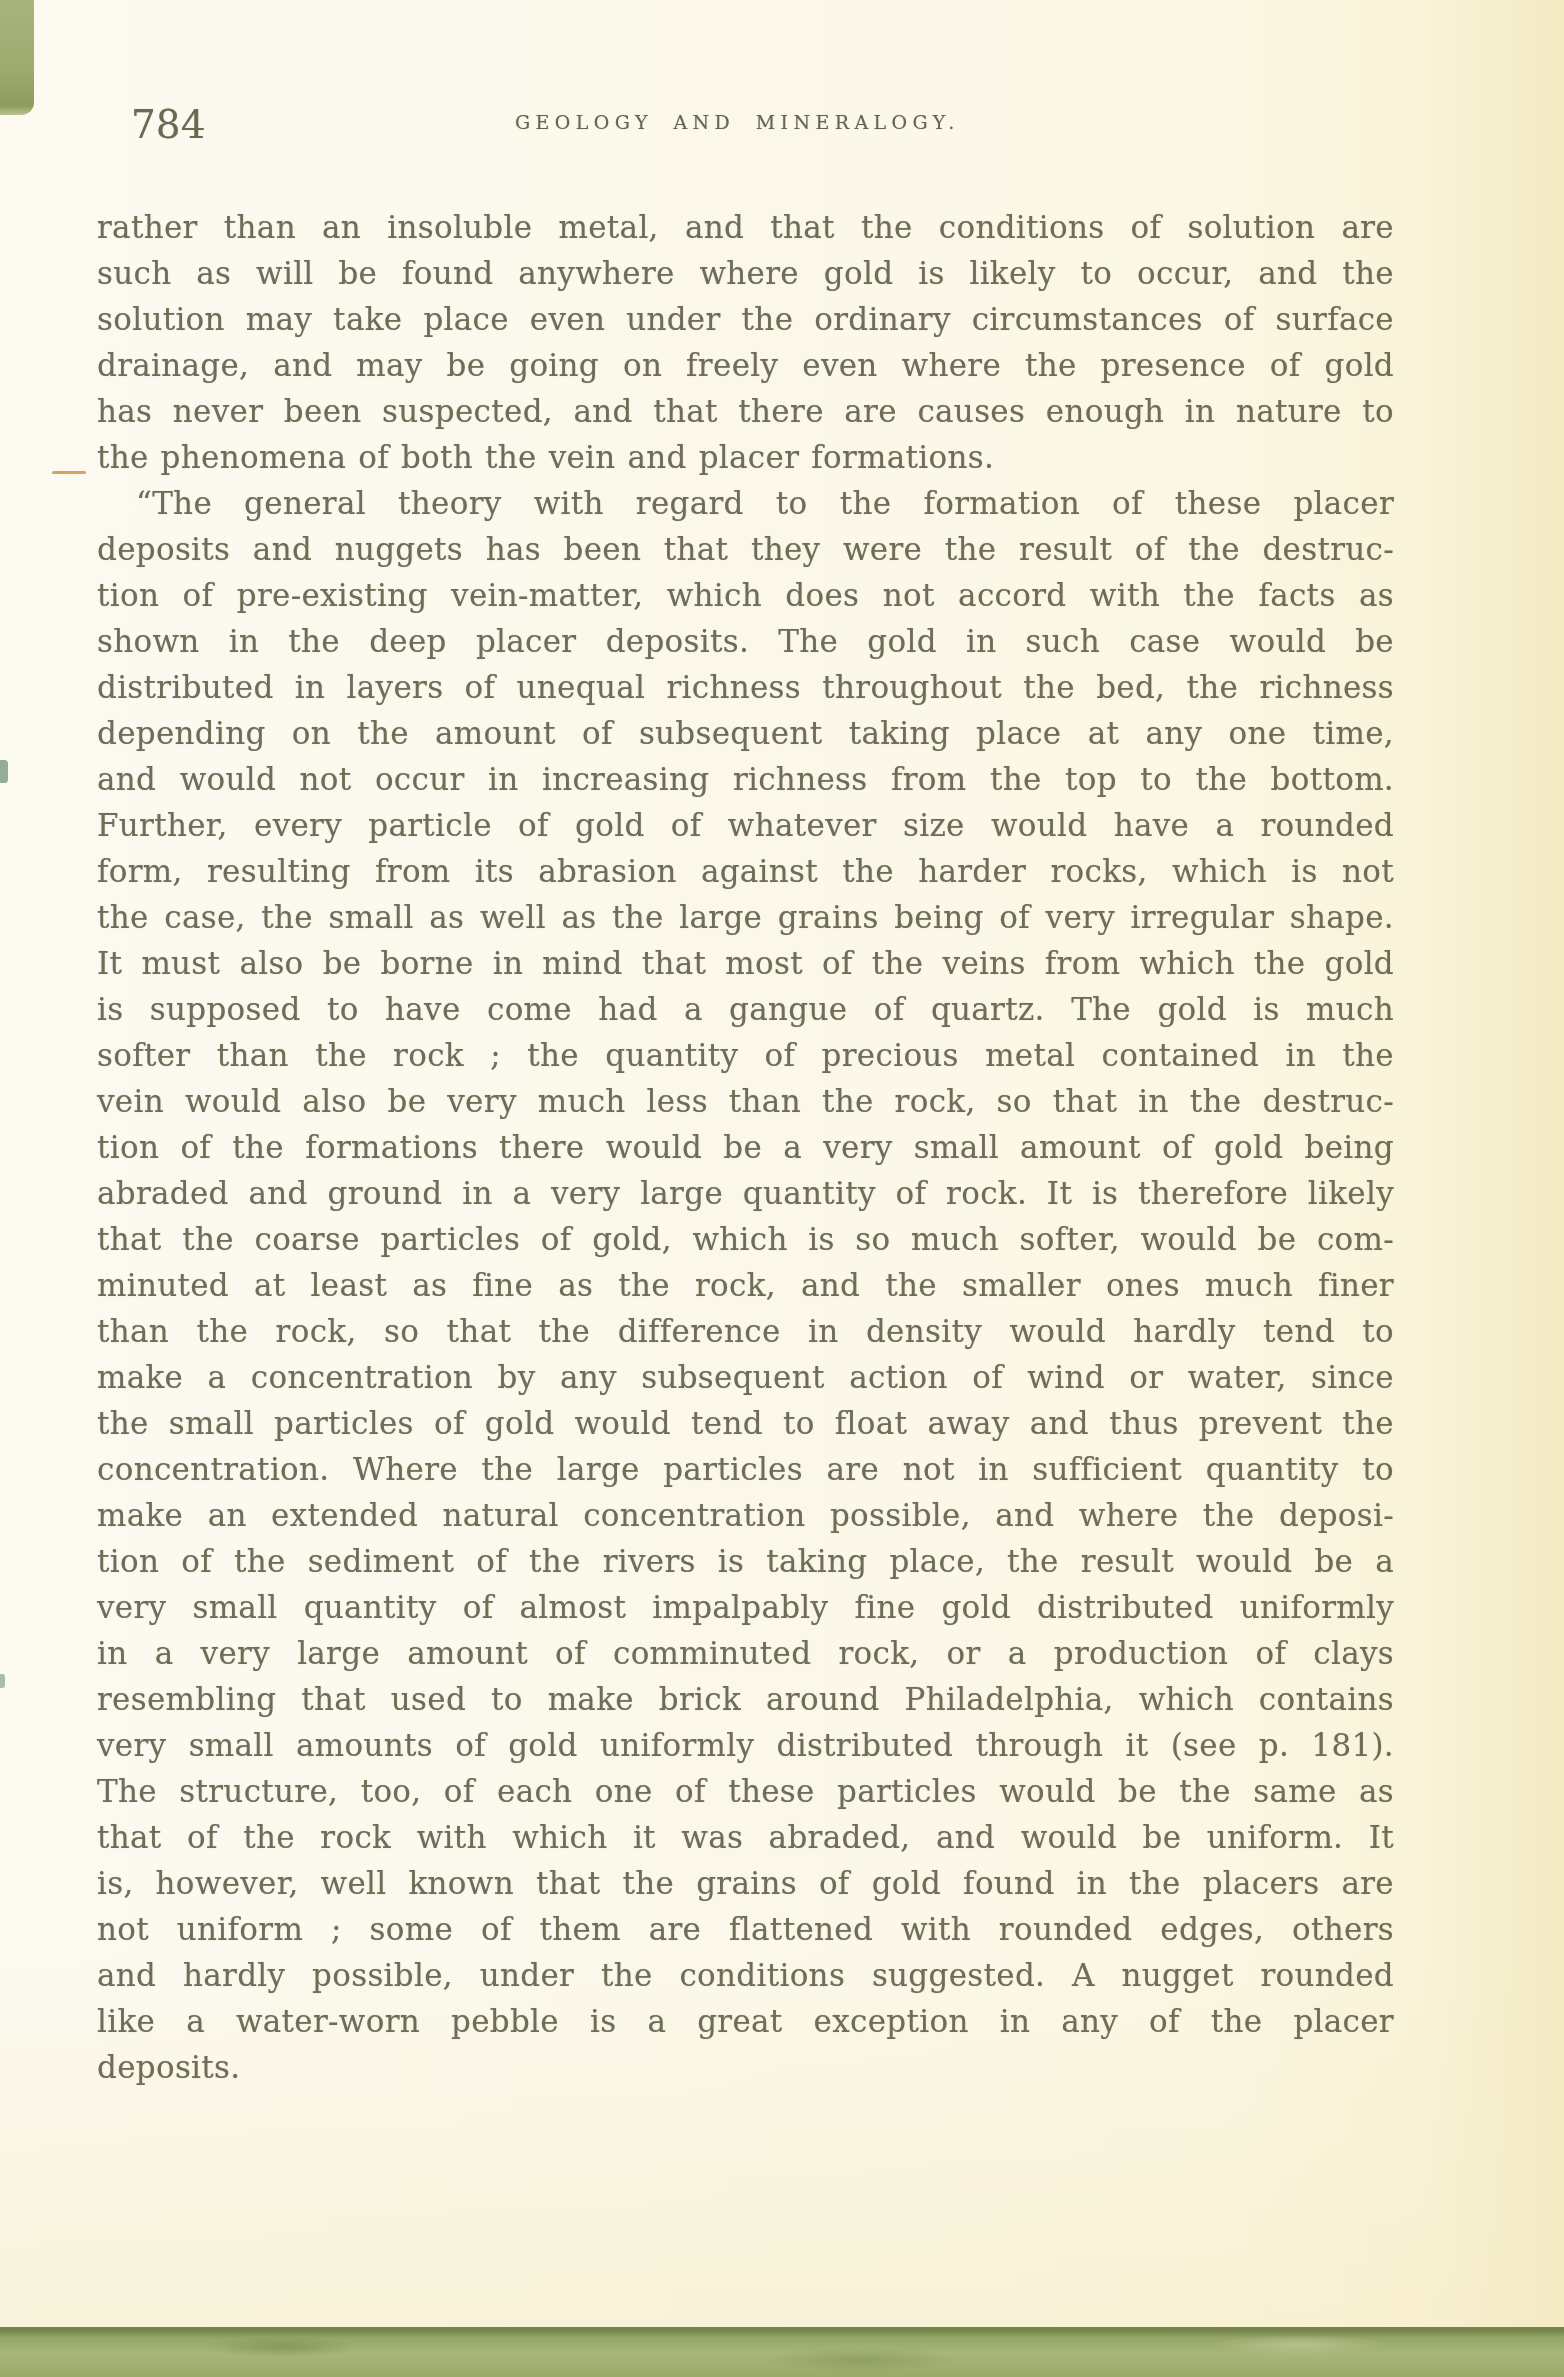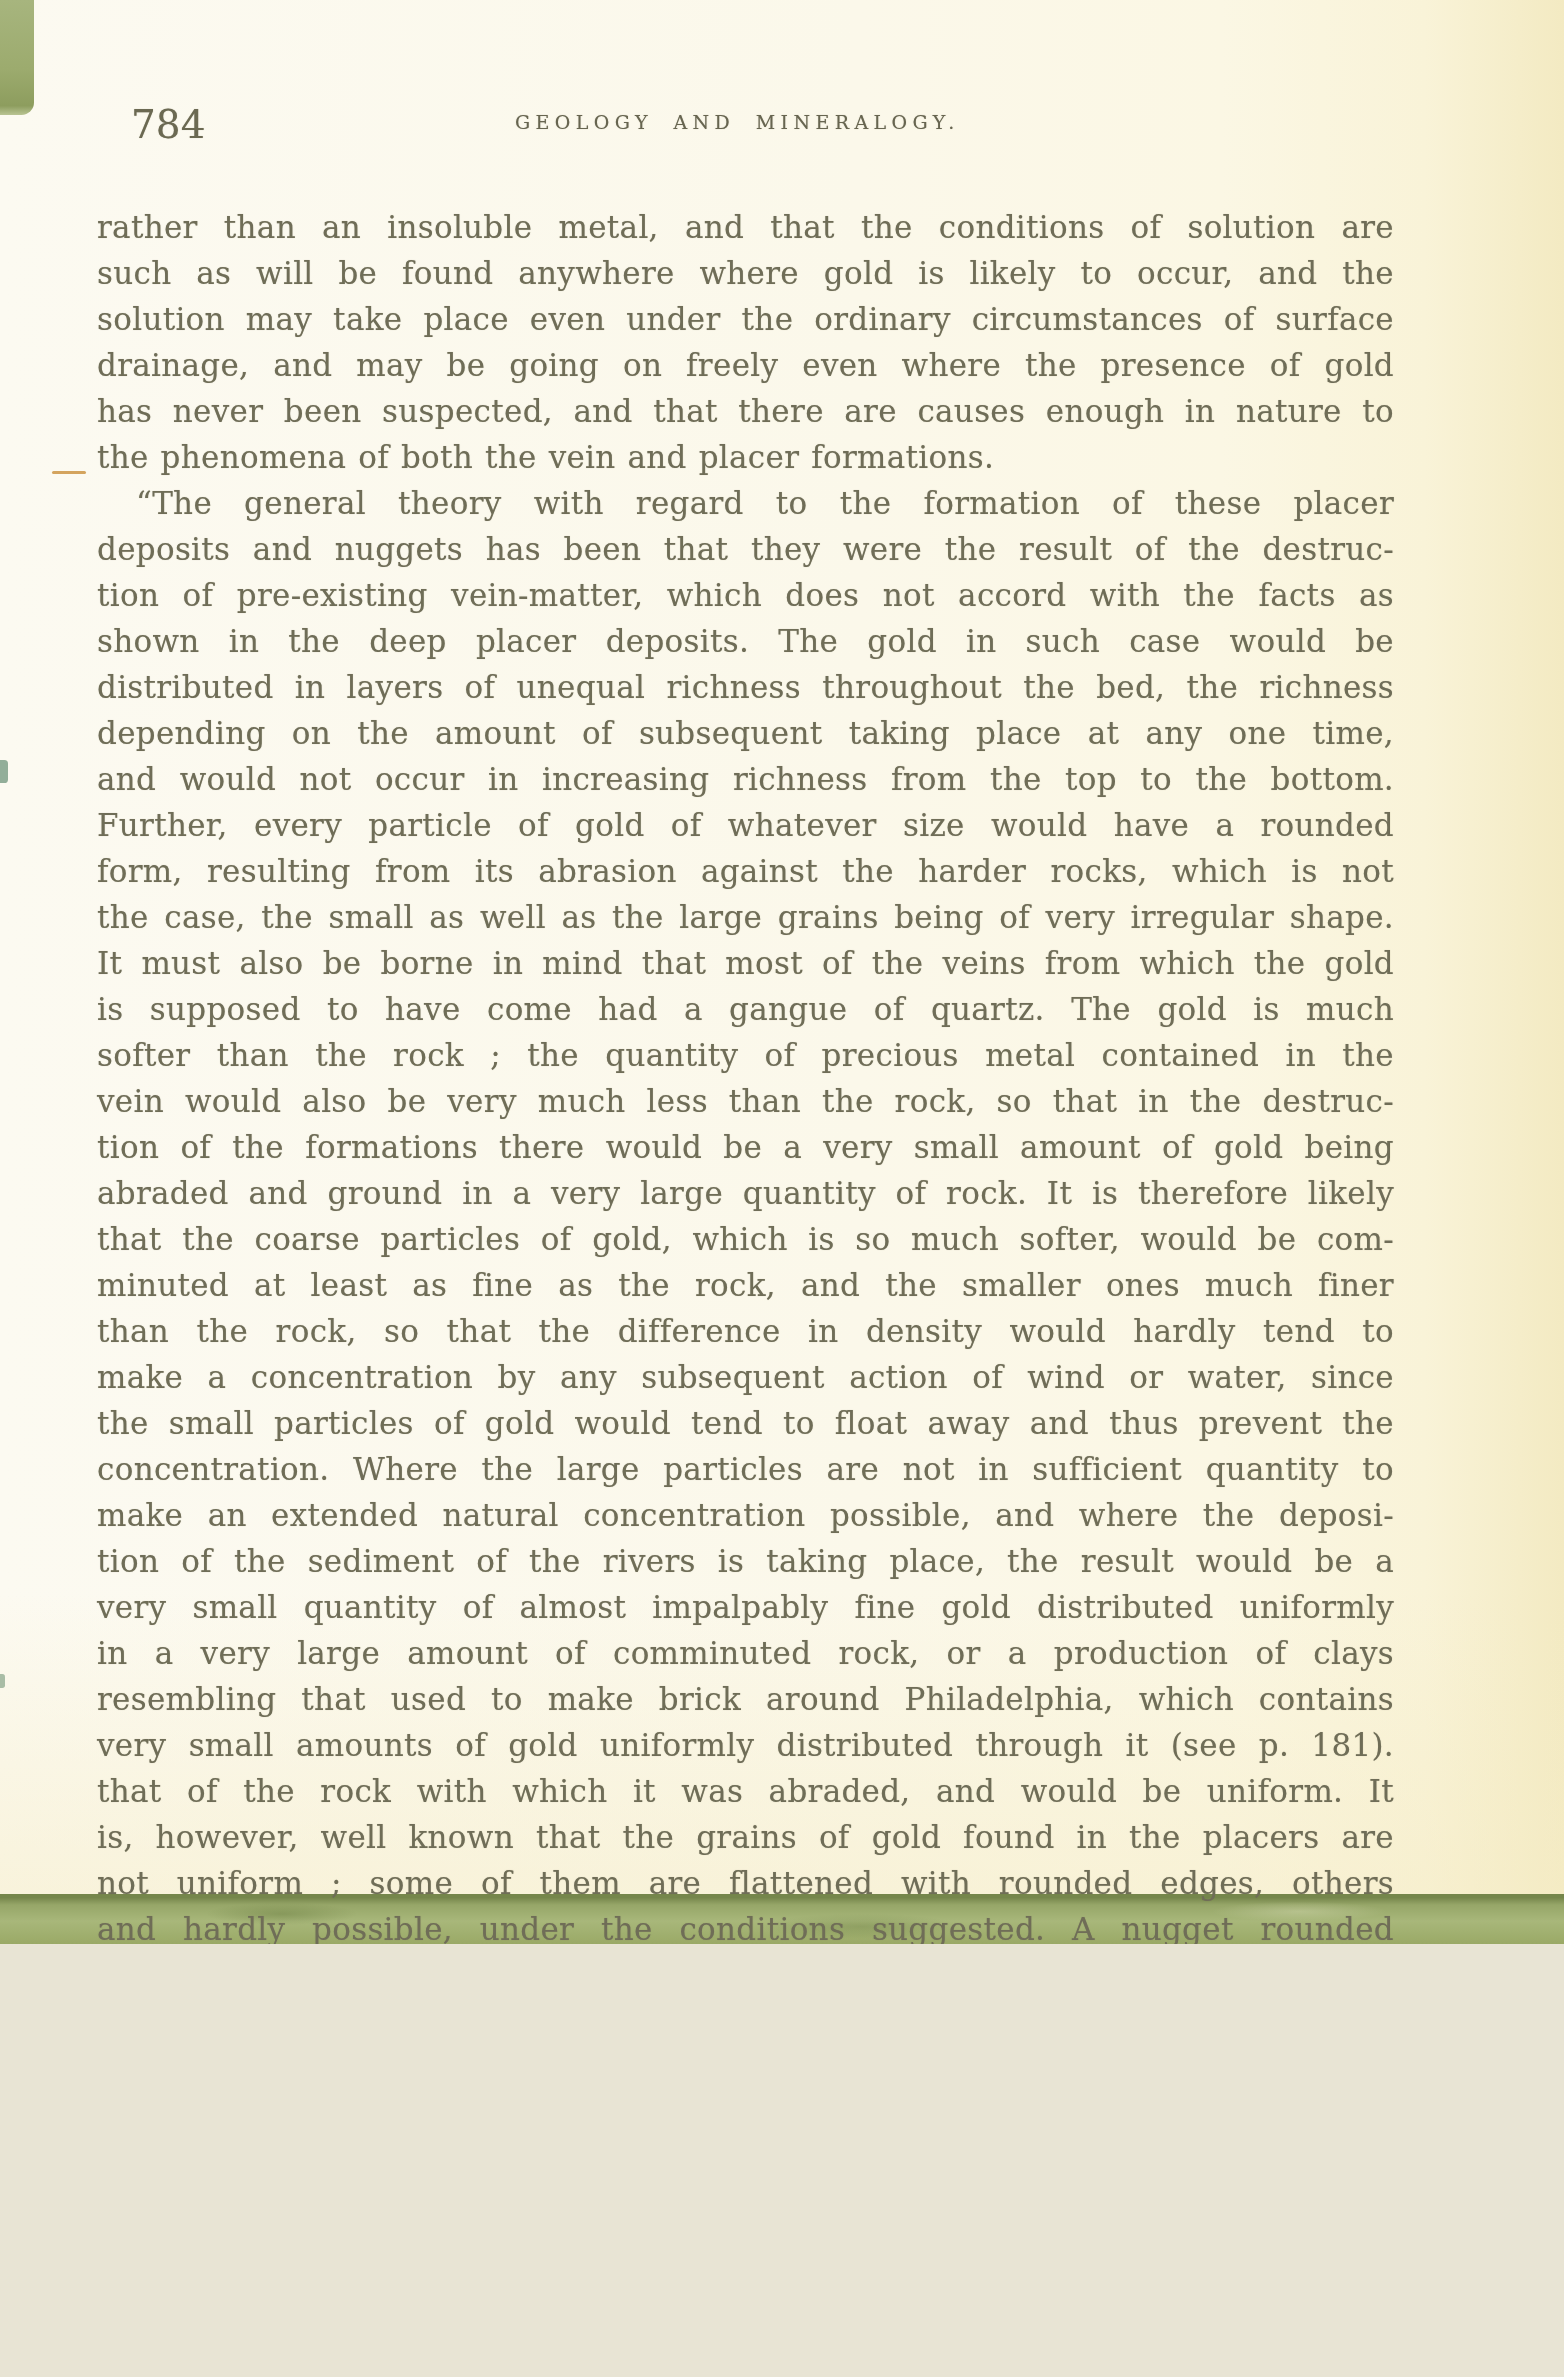--- a/index.html
+++ b/index.html
@@ -1,18 +1,18 @@
 <!DOCTYPE html>
 <html style="--paper: #fbf8ea; --paper_edge_right: #f3eac2; --ink: #6f6d57; --edge_green: #9cab6e; --edge_green_dark: #75864b;font-size:14.3px"><head>
 <meta charset="utf-8">
 <style>
   html,body{margin:0;padding:0;background:#e8e4d4;}
   .page{
     position:relative;
-    width:1565px;height:1944px;
+    width:1565px;height:2377px;
     overflow:hidden;
     font-family:"DejaVu Serif","Liberation Serif",serif;
     background:
       linear-gradient(180deg, rgba(252,250,240,0) 82%, rgba(245,236,198,0.55) 99%),
       linear-gradient(90deg, #fcfaf1 0%, #fbf8ea 55%, #fbf7e4 78%, #f9f3d8 91%, #f3eac2 100%);
   }
   
   .edge{position:absolute;}
   .edge-top-left{
     left:0;top:0;width:34px;height:115px;
@@ -101,20 +101,21 @@
       <div class="line">than the rock, so that the difference in density would hardly tend to</div>
       <div class="line">make a concentration by any subsequent action of wind or water, since</div>
       <div class="line">the small particles of gold would tend to float away and thus prevent the</div>
       <div class="line">concentration.  Where the large particles are not in sufficient quantity to</div>
       <div class="line">make an extended natural concentration possible, and where the deposi-</div>
       <div class="line">tion of the sediment of the rivers is taking place, the result would be a</div>
       <div class="line">very small quantity of almost impalpably fine gold distributed uniformly</div>
       <div class="line">in a very large amount of comminuted rock, or a production of clays</div>
       <div class="line">resembling that used to make brick around Philadelphia, which contains</div>
       <div class="line">very small amounts of gold uniformly distributed through it (see p. 181).</div>
+      <div class="line">The structure, too, of each one of these particles would be the same as</div>
       <div class="line">that of the rock with which it was abraded, and would be uniform.  It</div>
       <div class="line">is, however, well known that the grains of gold found in the placers are</div>
       <div class="line">not uniform ; some of them are flattened with rounded edges, others</div>
       <div class="line">and hardly possible, under the conditions suggested.  A nugget rounded</div>
       <div class="line">like a water-worn pebble is a great exception in any of the placer</div>
       <div class="line para-end">deposits.</div>
     </div>
 </div>
 
 

